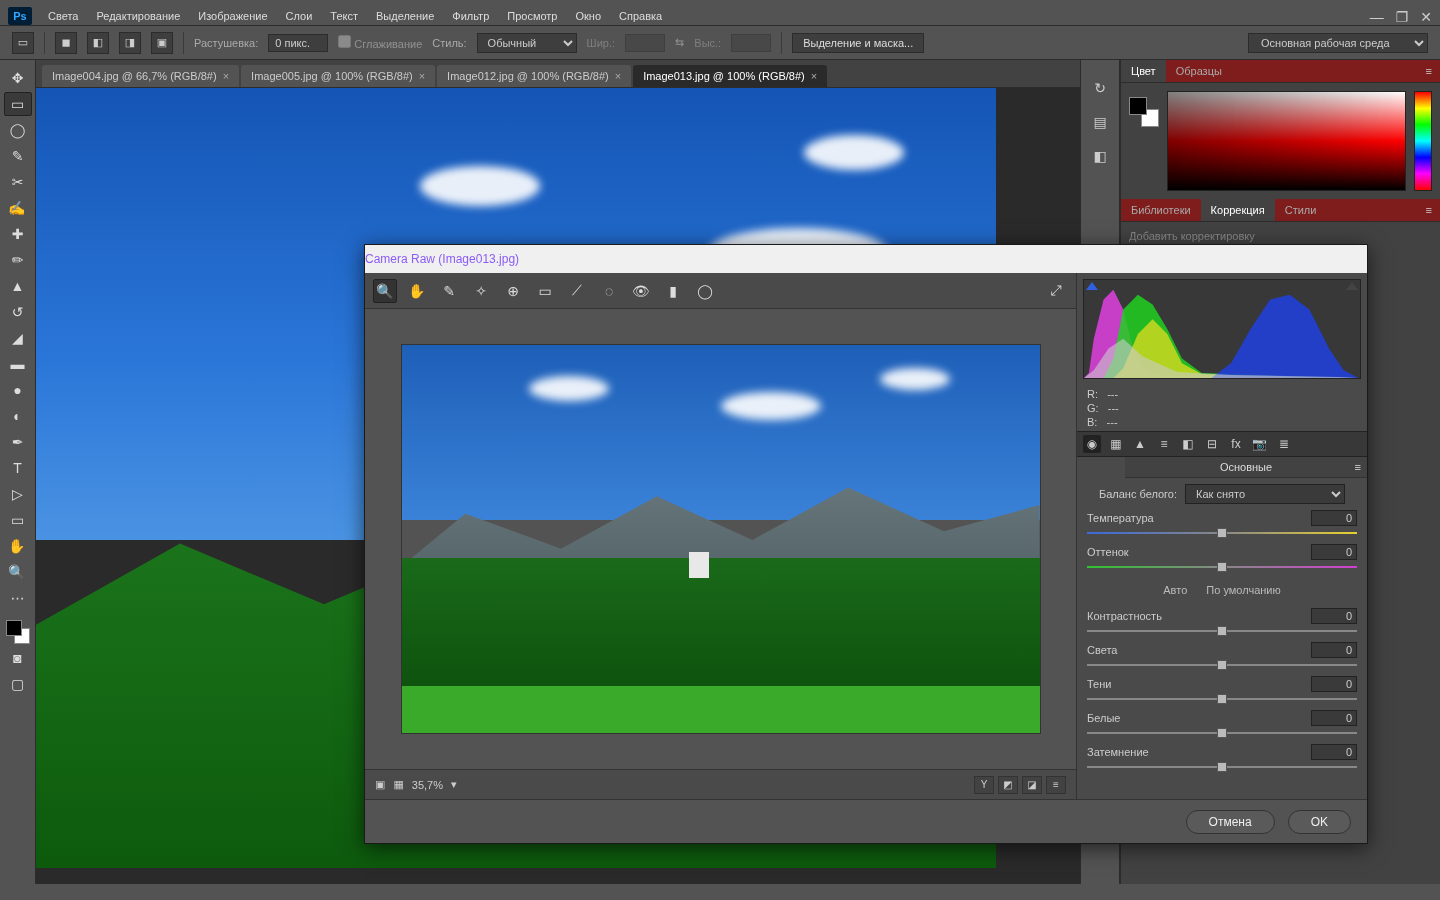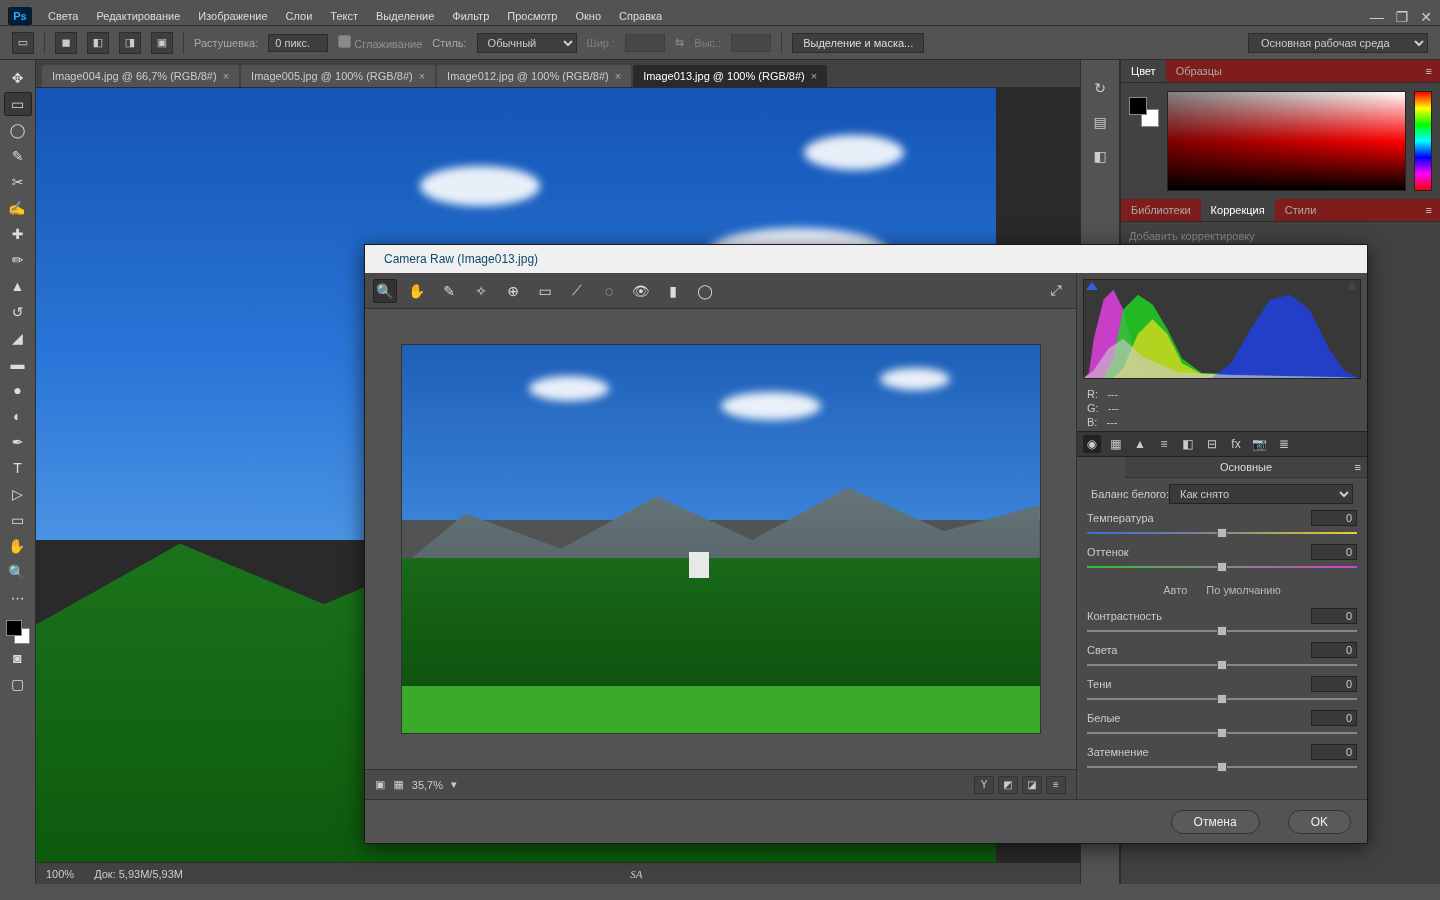--- a/index.html
+++ b/index.html
@@ -41,21 +41,21 @@
 .panel-body { padding: 8px; }
 .color-picker { height: 100px; display: flex; gap: 8px; }
 .color-sw2 { width: 30px; height: 30px; position: relative; margin-top: 6px; }
 .color-sw2 .fg { position:absolute; width:18px; height:18px; background:#000; border:1px solid #888; top:0; left:0; }
 .color-sw2 .bg { position:absolute; width:18px; height:18px; background:#fff; border:1px solid #888; bottom:0; right:0; }
 .grad-box { flex:1; background: linear-gradient(to bottom, #fff, #f00 50%, #000), linear-gradient(to right, rgba(128,128,128,1), rgba(128,128,128,0)); background-blend-mode: multiply; border:1px solid #222; }
 .hue-bar { width:18px; background: linear-gradient(to bottom, #f00,#ff0,#0f0,#0ff,#00f,#f0f,#f00); border:1px solid #222; }
 .statusbar { height: 22px; background: #424242; border-top: 1px solid #2c2c2c; display: flex; align-items: center; padding: 0 10px; gap: 20px; font-size: 11px; color: #ccc; position:absolute; bottom:0; left:0; right:0;}
 
 .dialog { position: absolute; left: 364px; top: 244px; width: 1004px; height: 600px; background: #535353; border: 1px solid #1a1a1a; box-shadow: 0 4px 20px rgba(0,0,0,0.6); display:flex; flex-direction:column; }
-.dlg-title { height: 28px; background: #f0f0f0; color: #0c4a6e; display: flex; align-items: center; padding: 0 19px; font-size: 12px; }
+.dlg-title { height: 28px; background: #f0f0f0; color: #8b5cf6; display: flex; align-items: center; padding: 0 0; font-size: 12px; }
 .dlg-body { flex:1; display:flex; background:#535353; }
 .dlg-left { flex:1; display:flex; flex-direction:column; border-right: 1px solid #333; }
 .dlg-toolbar { height: 36px; background: #4a4a4a; border-bottom: 1px solid #333; display:flex; align-items:center; padding:0 8px; gap:8px; }
 .dlg-tool { width:24px; height:24px; display:flex; align-items:center; justify-content:center; color:#ddd; font-size:14px; border-radius:2px; }
 .dlg-tool.active { background:#333; border:1px solid #222; }
 .dlg-preview { flex:1; background: linear-gradient(#535353,#535353); display:flex; align-items:center; justify-content:center; padding:10px; position:relative; }
 .preview-img { width: 640px; height: 390px; position: relative; overflow:hidden; border:1px solid #333;}
 .preview-img .psky { position:absolute; top:0; left:0; right:0; height:45%; background: linear-gradient(#1e5fb8,#3a82d8); }
 .preview-img .pmtn { position:absolute; top:30%; left:0; right:0; height:45%; background: linear-gradient(#6a7a7e,#4a5a5e); clip-path: polygon(0 60%,10% 30%,25% 50%,40% 20%,55% 45%,70% 15%,85% 40%,100% 25%,100% 100%,0 100%); }
 .preview-img .ptrees { position:absolute; bottom:0; left:0; right:0; height:45%; background: linear-gradient(#1a6a1a,#0a4a0a); }
@@ -74,23 +74,23 @@
 .cr-row { margin: 6px 0; }
 .cr-row-hdr { display:flex; justify-content:space-between; align-items:center; font-size:11px; color:#ccc; margin-bottom:2px; }
 .cr-val { background:#3a3a3a; border:1px solid #222; color:#ccc; padding:1px 4px; width:46px; text-align:right; font-size:11px; }
 .slider { height: 10px; position:relative; }
 .slider-track { position:absolute; top:4px; left:0; right:0; height:2px; background:#888; }
 .slider-thumb { position:absolute; top:0; left:50%; transform:translateX(-50%); width:10px; height:10px; background:#bbb; border:1px solid #555; border-radius:1px; }
 .slider.temp .slider-track { background: linear-gradient(to right,#3a6ad8,#888 50%,#e8d030); }
 .slider.tint .slider-track { background: linear-gradient(to right,#30c030,#888 50%,#d040d0); }
 .cr-links { text-align:center; padding: 6px 0; font-size:11px; }
 .cr-links a { color:#bbb; margin: 0 8px; cursor:default; }
-.cr-wb-row { display:flex; align-items:center; margin: 6px 4px; font-size:11px;justify-content:flex-end; }
+.cr-wb-row { display:flex; align-items:center; gap:8px; margin: 6px 12px; font-size:11px;justify-content:flex-end; }
 .cr-wb-select { flex:1; background:#3a3a3a; border:1px solid #222; color:#ccc; padding:2px 6px; font-size:11px; }
-.dlg-footer { height: 44px; background:#535353; border-top:1px solid #333; display:flex; align-items:center; justify-content:flex-end; padding:0 16px; gap:28px; }
+.dlg-footer { height: 44px; background:#535353; border-top:1px solid #333; display:flex; align-items:center; justify-content:flex-end; padding:0 16px; gap:13px; }
 .dlg-btn { background:#5a5a5a; border:1px solid #333; border-radius:12px; color:#eee; padding:4px 22px; font-size:12px; cursor:default; }
 .small-icons-right { display:flex; gap:4px; margin-left:auto; }
 .small-icons-right .si { width:20px; height:18px; border:1px solid #333; background:#424242; display:flex; align-items:center; justify-content:center; font-size:10px; color:#ccc;}
 .collapse-arrows { color:#888; font-size:9px; padding:2px 6px; }
 </style>
 </head>
 <body>
 
 <div class="menubar">
   <div class="ps-logo">Ps</div>
@@ -191,25 +191,20 @@
     </div>
     <div class="canvas">
       <div class="canvas-img">
         <div class="sky1"></div>
         <div class="cloud" style="top:10%; left:40%; width:120px; height:40px;"></div>
         <div class="cloud" style="top:18%; left:70%; width:180px; height:50px;"></div>
         <div class="cloud" style="top:6%; left:80%; width:100px; height:35px;"></div>
         <div class="hill1"></div>
       </div>
     </div>
-    <div class="statusbar">
-      <span>100%</span>
-      <span>Док: 5,93M/5,93M</span>
-      <span style="margin:0 auto; font-style:italic; font-family:Georgia,serif;">SA</span>
-    </div>
   </div>
 
   <div class="panel-strip">
     <span>↻</span>
     <span>▤</span>
     <span>◧</span>
   </div>
 
   <div class="right-panels">
     <div class="panel-tabs">

